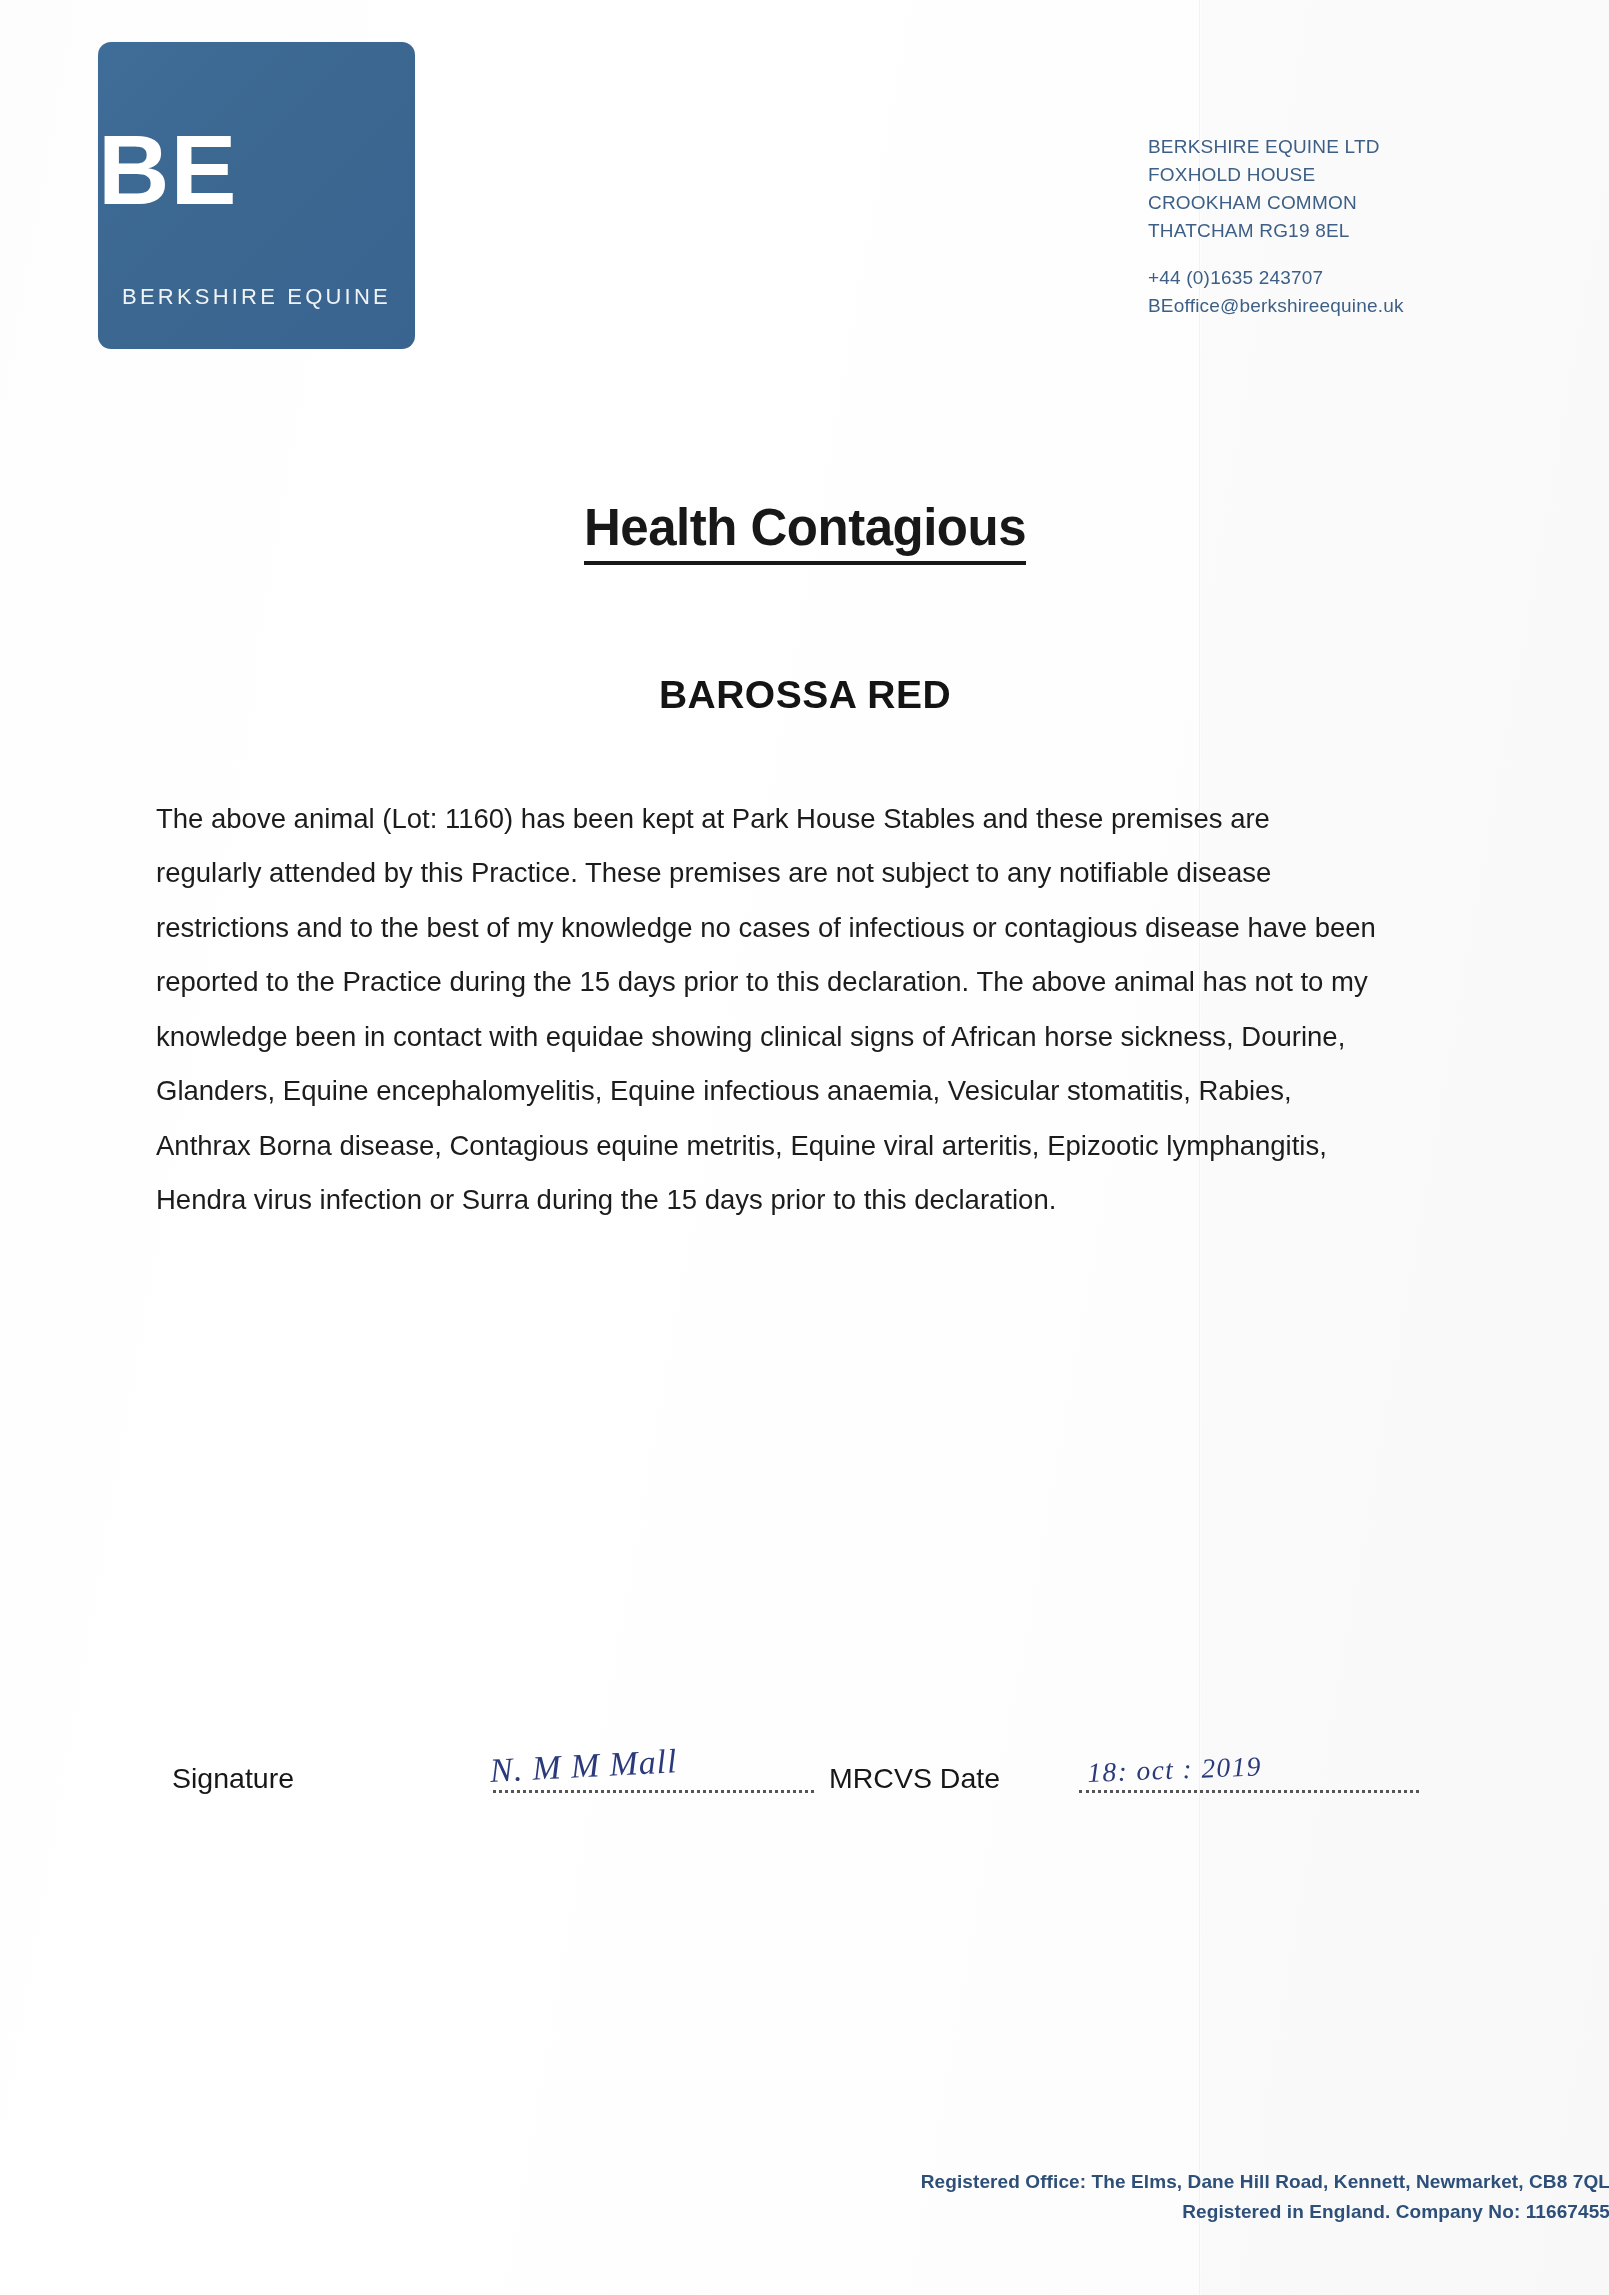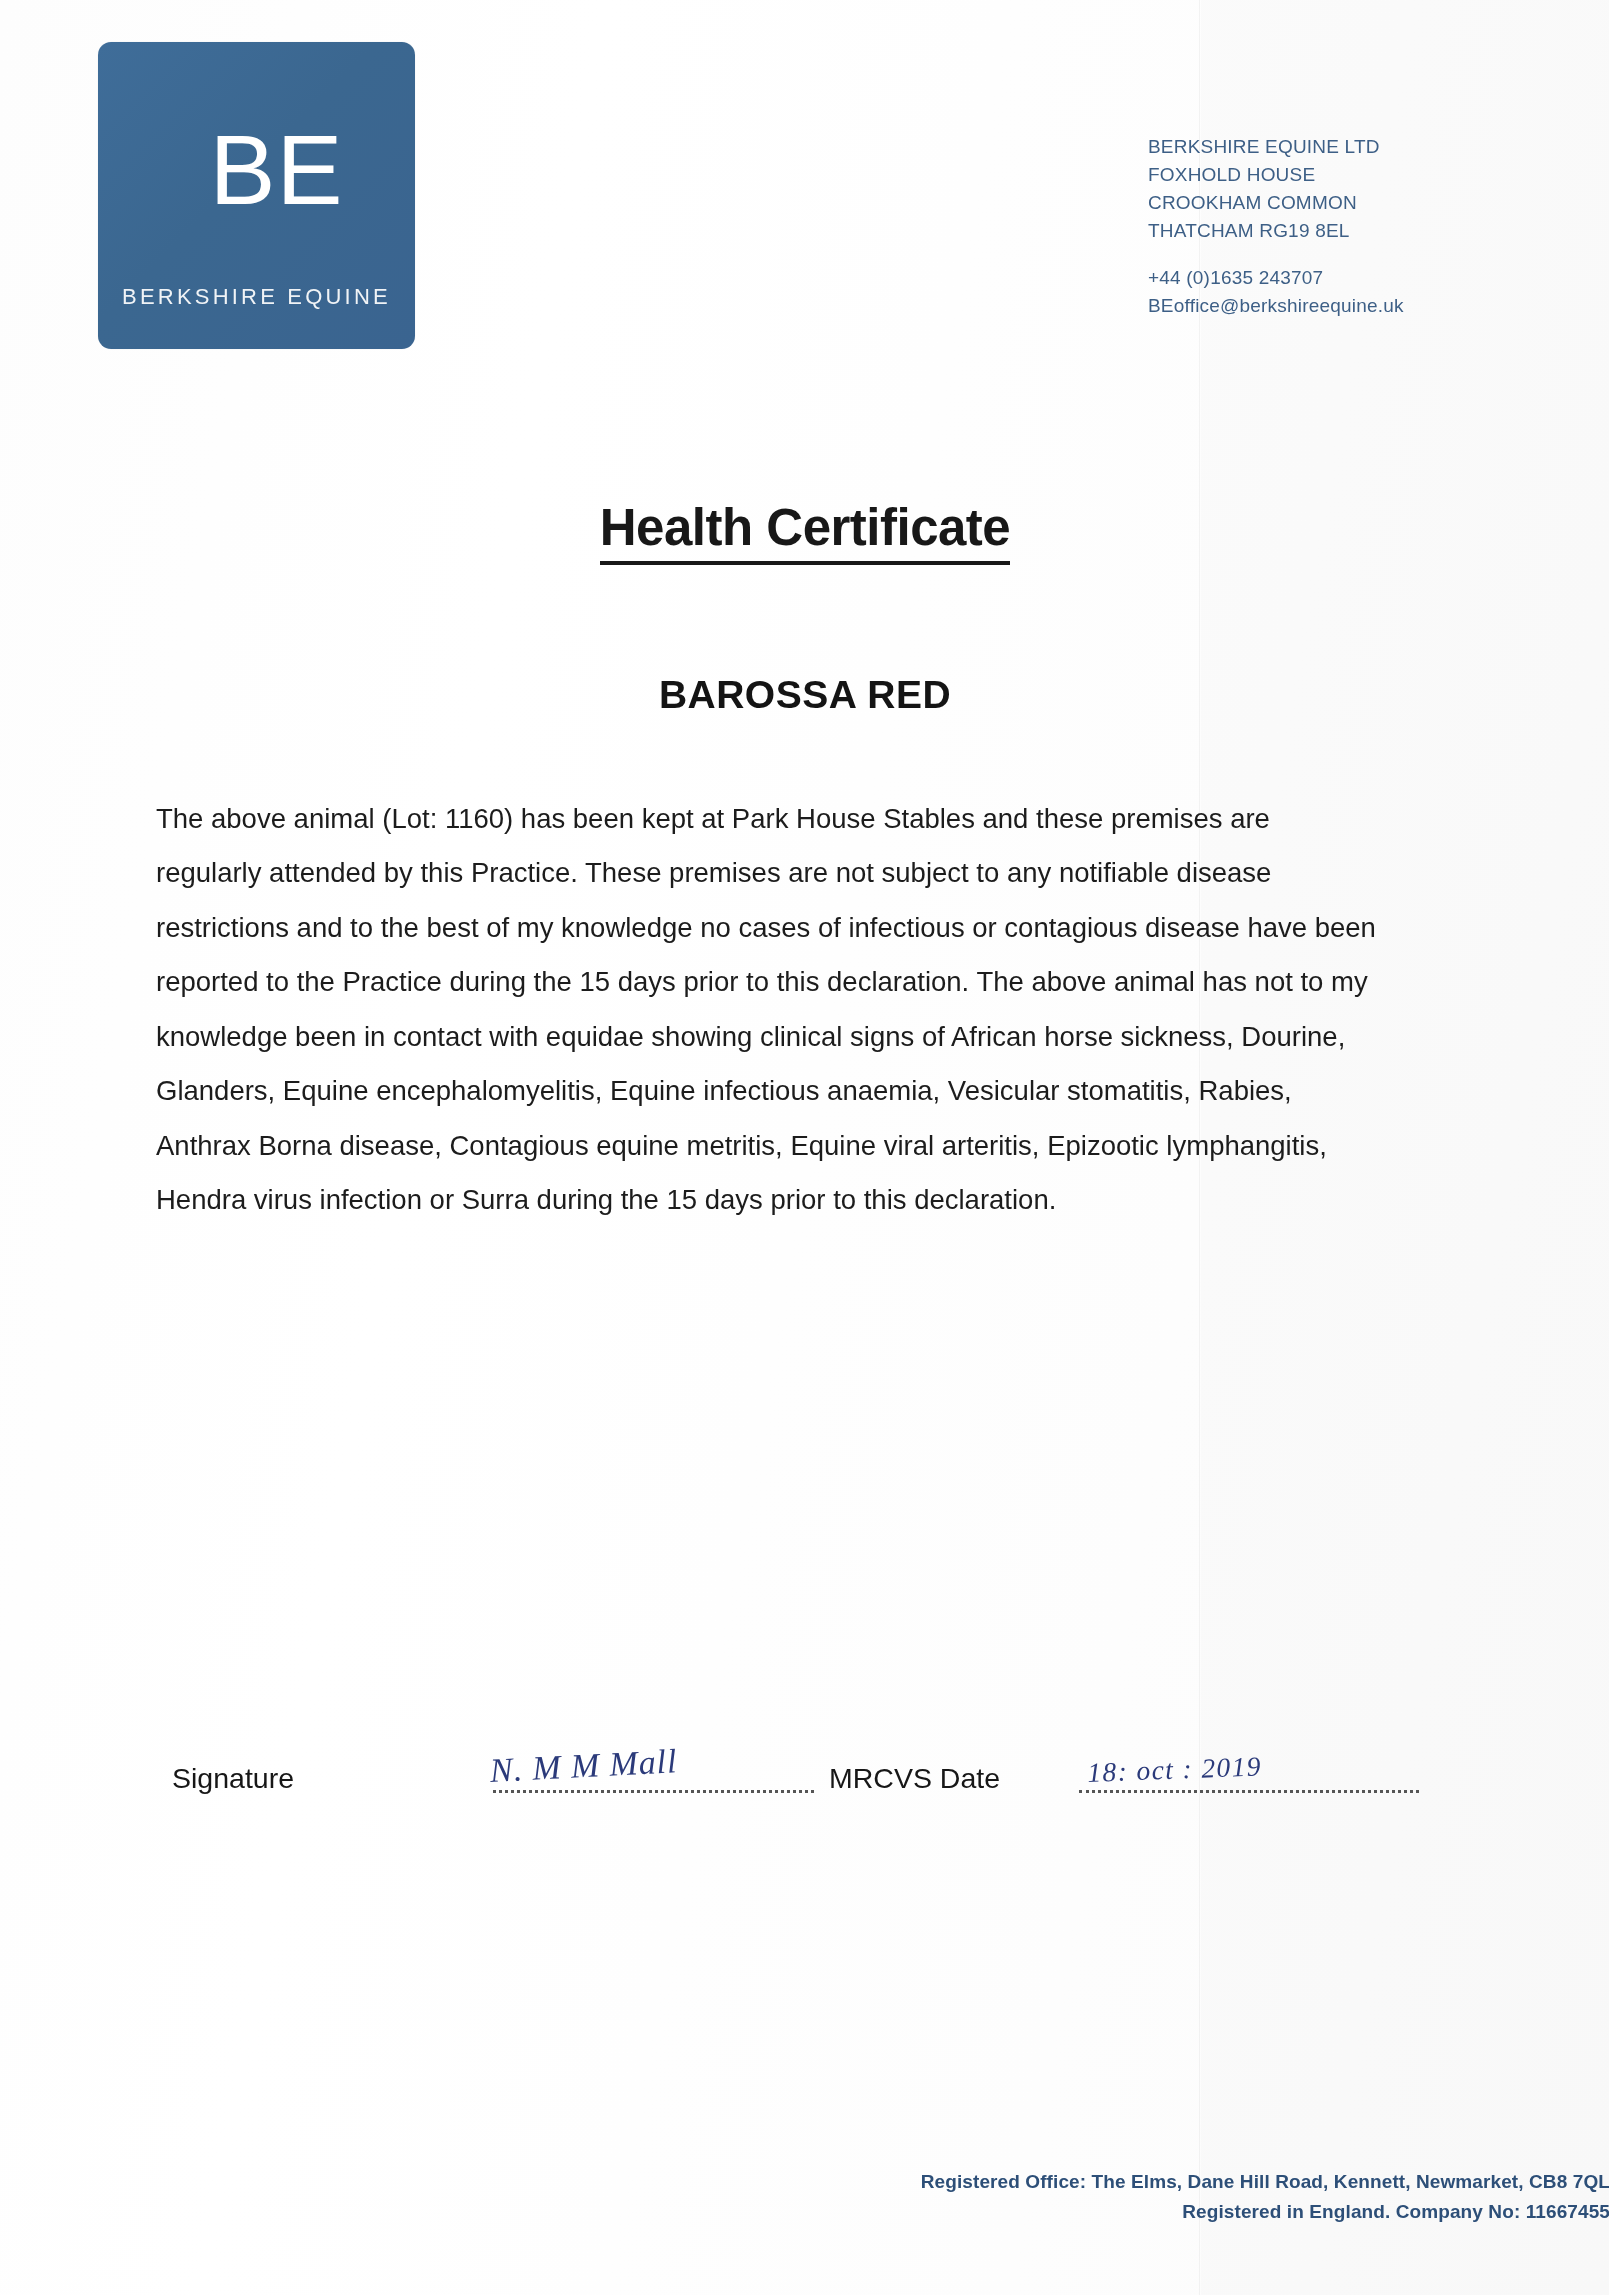--- a/index.html
+++ b/index.html
@@ -51,28 +51,26 @@
     height: 307px;
     border-radius: 13px;
     background: linear-gradient(135deg, #3f6d99 0%, #3b6790 45%, #3a6490 100%);
     box-shadow: 0 0 0 0.5px rgba(0,0,0,0.03);
   }
   .logo-be {
     position: absolute;
     left: 0;
     right: 0;
     top: 78px;
-    text-align: center;
     font-family: "Liberation Sans", sans-serif;
-    font-weight: 400;
+    font-weight: 700;
     font-size: 99px;
     line-height: 1;
     color: #ffffff;
     letter-spacing: 0.9px;
-    padding-left: 40px;
   }
   .logo-sub {
     position: absolute;
     left: 0;
     right: 0;
     top: 242px;
     text-align: center;
     font-size: 22px;
     letter-spacing: 3.2px;
     color: #f0f3f6;
@@ -220,21 +218,21 @@
     <span class="addr-line">BERKSHIRE EQUINE LTD</span>
     <span class="addr-line">FOXHOLD HOUSE</span>
     <span class="addr-line">CROOKHAM COMMON</span>
     <span class="addr-line">THATCHAM RG19 8EL</span>
     <div class="gap"></div>
     <span class="addr-line">+44 (0)1635 243707</span>
     <span class="addr-line">BEoffice@berkshireequine.uk</span>
   </div>
 
   <div class="doc-title">
-    <span>Health Certificate</span>
+    <span>Health Contagious</span>
   </div>
 
   <div class="animal-name">BAROSSA RED</div>
 
   <div class="body-text">The above animal (Lot: 1160) has been kept at Park House Stables and these premises are regularly attended by this Practice. These premises are not subject to any notifiable disease restrictions and to the best of my knowledge no cases of infectious or contagious disease have been reported to the Practice during the 15 days prior to this declaration. The above animal has not to my knowledge been in contact with equidae showing clinical signs of African horse sickness, Dourine, Glanders, Equine encephalomyelitis, Equine infectious anaemia, Vesicular stomatitis, Rabies, Anthrax Borna disease, Contagious equine metritis, Equine viral arteritis, Epizootic lymphangitis, Hendra virus infection or Surra during the 15 days prior to this declaration.</div>
 
   <div class="sig-row">
     <div class="sig-label">Signature</div>
     <div class="dots-1"></div>
     <div class="handwriting hand-sig">N. M M Mall</div>

